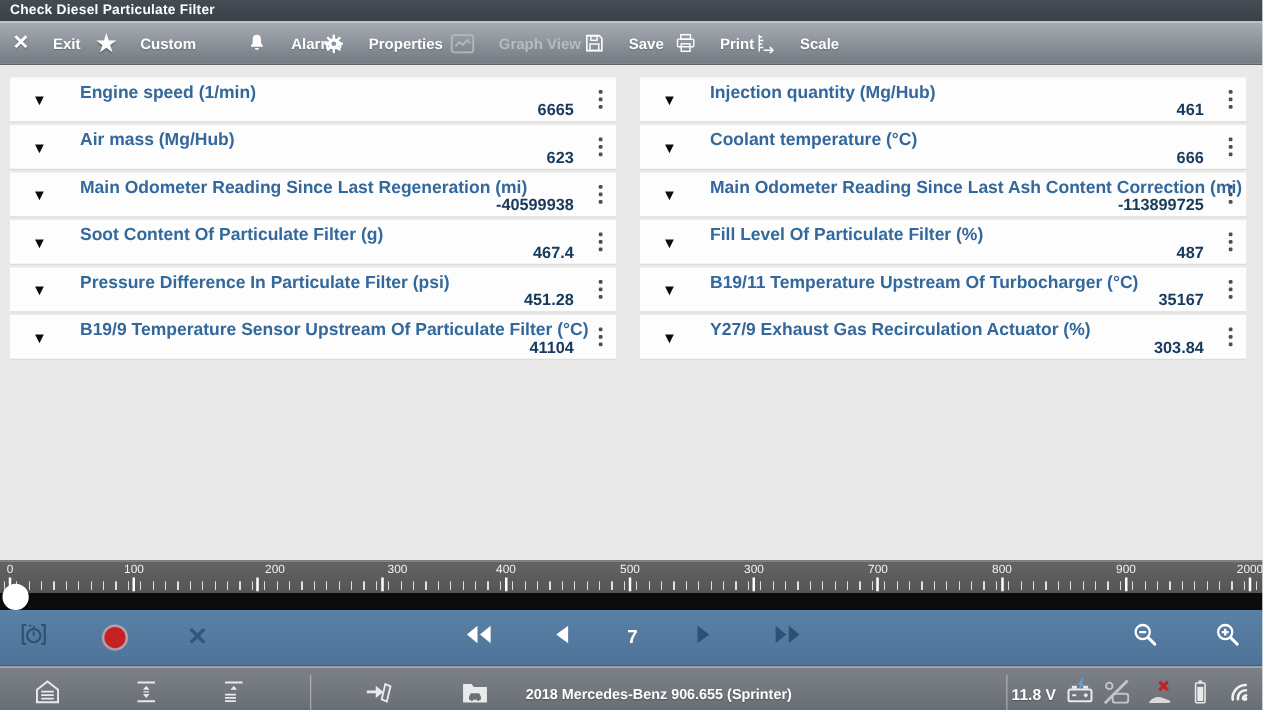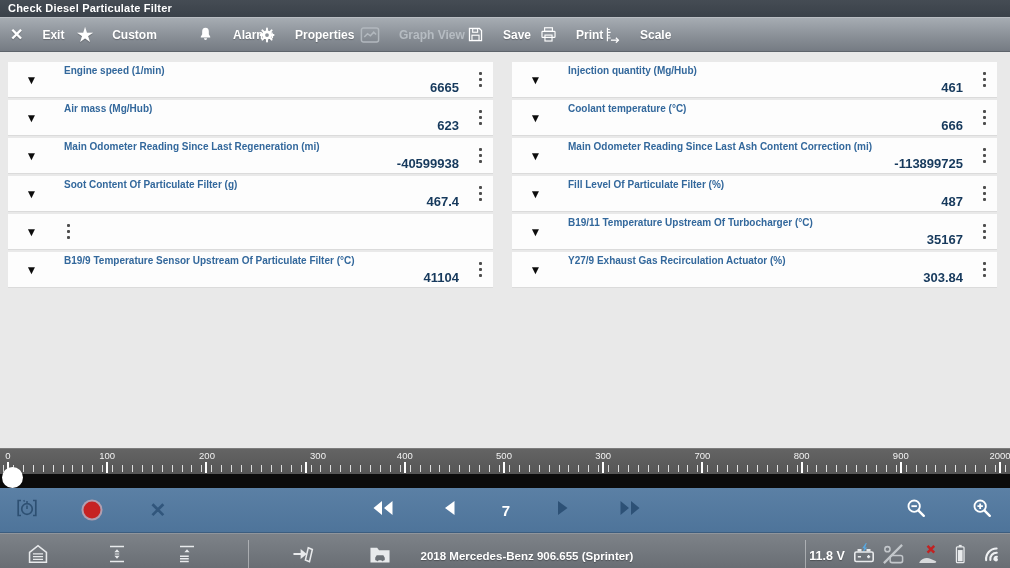--- a/index.html
+++ b/index.html
@@ -17,21 +17,21 @@
   .tb-item.disabled .tb-label{color:#b6bcc2;text-shadow:none;}
   .tb-item svg{display:block;}
   
   .content{height:396px;box-sizing:border-box;padding:10px 13px 0 8px;display:flex;gap:19px;}
   .pcol{flex:1;min-width:0;}
   .param-row{height:35px;margin-bottom:3px;background:#fdfdfd;display:flex;align-items:stretch;
     box-shadow:0 1px 0 rgba(0,0,0,.06);}
   .tri-cell{width:47px;display:flex;align-items:center;justify-content:center;
     font-size:12px;color:#0c0c0c;flex:none;}
   .p-main{flex:1;position:relative;min-width:0;}
-  .p-label{position:absolute;top:3px;left:9px;font-size:10px;font-weight:bold;color:#33689c;white-space:nowrap;}
+  .p-label{position:absolute;top:3px;left:9px;font-size:14px;font-weight:bold;color:#33689c;white-space:nowrap;}
   .p-value{position:absolute;bottom:2px;right:8px;font-size:13px;font-weight:bold;color:#16395c;}
   .kebab{width:26px;flex:none;display:flex;flex-direction:column;align-items:center;justify-content:center;gap:3px;}
   .kebab i{width:3px;height:3px;background:#4e4e4e;border-radius:1px;display:block;}
   
   .ruler{height:26px;background:linear-gradient(#646464,#555);border-top:1px solid #7c7c7c;
     position:relative;box-sizing:border-box;}
   .ruler-num{position:absolute;top:1px;transform:translateX(-50%);color:#f2f2f2;font-size:9.5px;}
   .tickband{position:absolute;left:0;right:0;top:13px;height:12px;}
   .minor-ticks{position:absolute;left:3px;right:0;top:3px;height:7px;
     background:repeating-linear-gradient(to right,rgba(255,255,255,.8) 0 1px,transparent 1px 9.92px);}
@@ -185,20 +185,24 @@
     </div>
     <div class="kebab">
           <i></i>
           <i></i>
           <i></i>
         </div>
   </div>
 
   <div class="param-row">
     <span class="tri-cell">▼</span>
+    <div class="p-main">
+      <div class="p-label">Pressure Difference In Particulate Filter (psi)</div>
+      <div class="p-value">451.28</div>
+    </div>
     <div class="kebab">
           <i></i>
           <i></i>
           <i></i>
         </div>
   </div>
 
   <div class="param-row">
     <span class="tri-cell">▼</span>
     <div class="p-main">
@@ -290,21 +294,21 @@
           <i></i>
         </div>
   </div>
 </div>
 </div>
 
 <div class="ruler">
   <div id="ruler-labels">
       <span class="ruler-num" style="left: 8px;">0</span>
       <span class="ruler-num" style="left: 107.2px;">100</span>
-      <span class="ruler-num" style="left: 207px;">200</span>
+      <span class="ruler-num" style="left: 220px;">200</span>
       <span class="ruler-num" style="left: 318px; text-align: center;">300</span>
       <span class="ruler-num" style="left: 404.8px;">400</span>
       <span class="ruler-num" style="left: 504px;">500</span>
       <span class="ruler-num" style="left: 603.2px;">300</span>
       <span class="ruler-num" style="left: 702.4px;">700</span>
       <span class="ruler-num" style="left: 801.6px;">800</span>
       <span class="ruler-num" style="left: 900.8px;">900</span>
       <span class="ruler-num" style="left: 1000px;">2000</span>
     </div>
   <div class="tickband">

